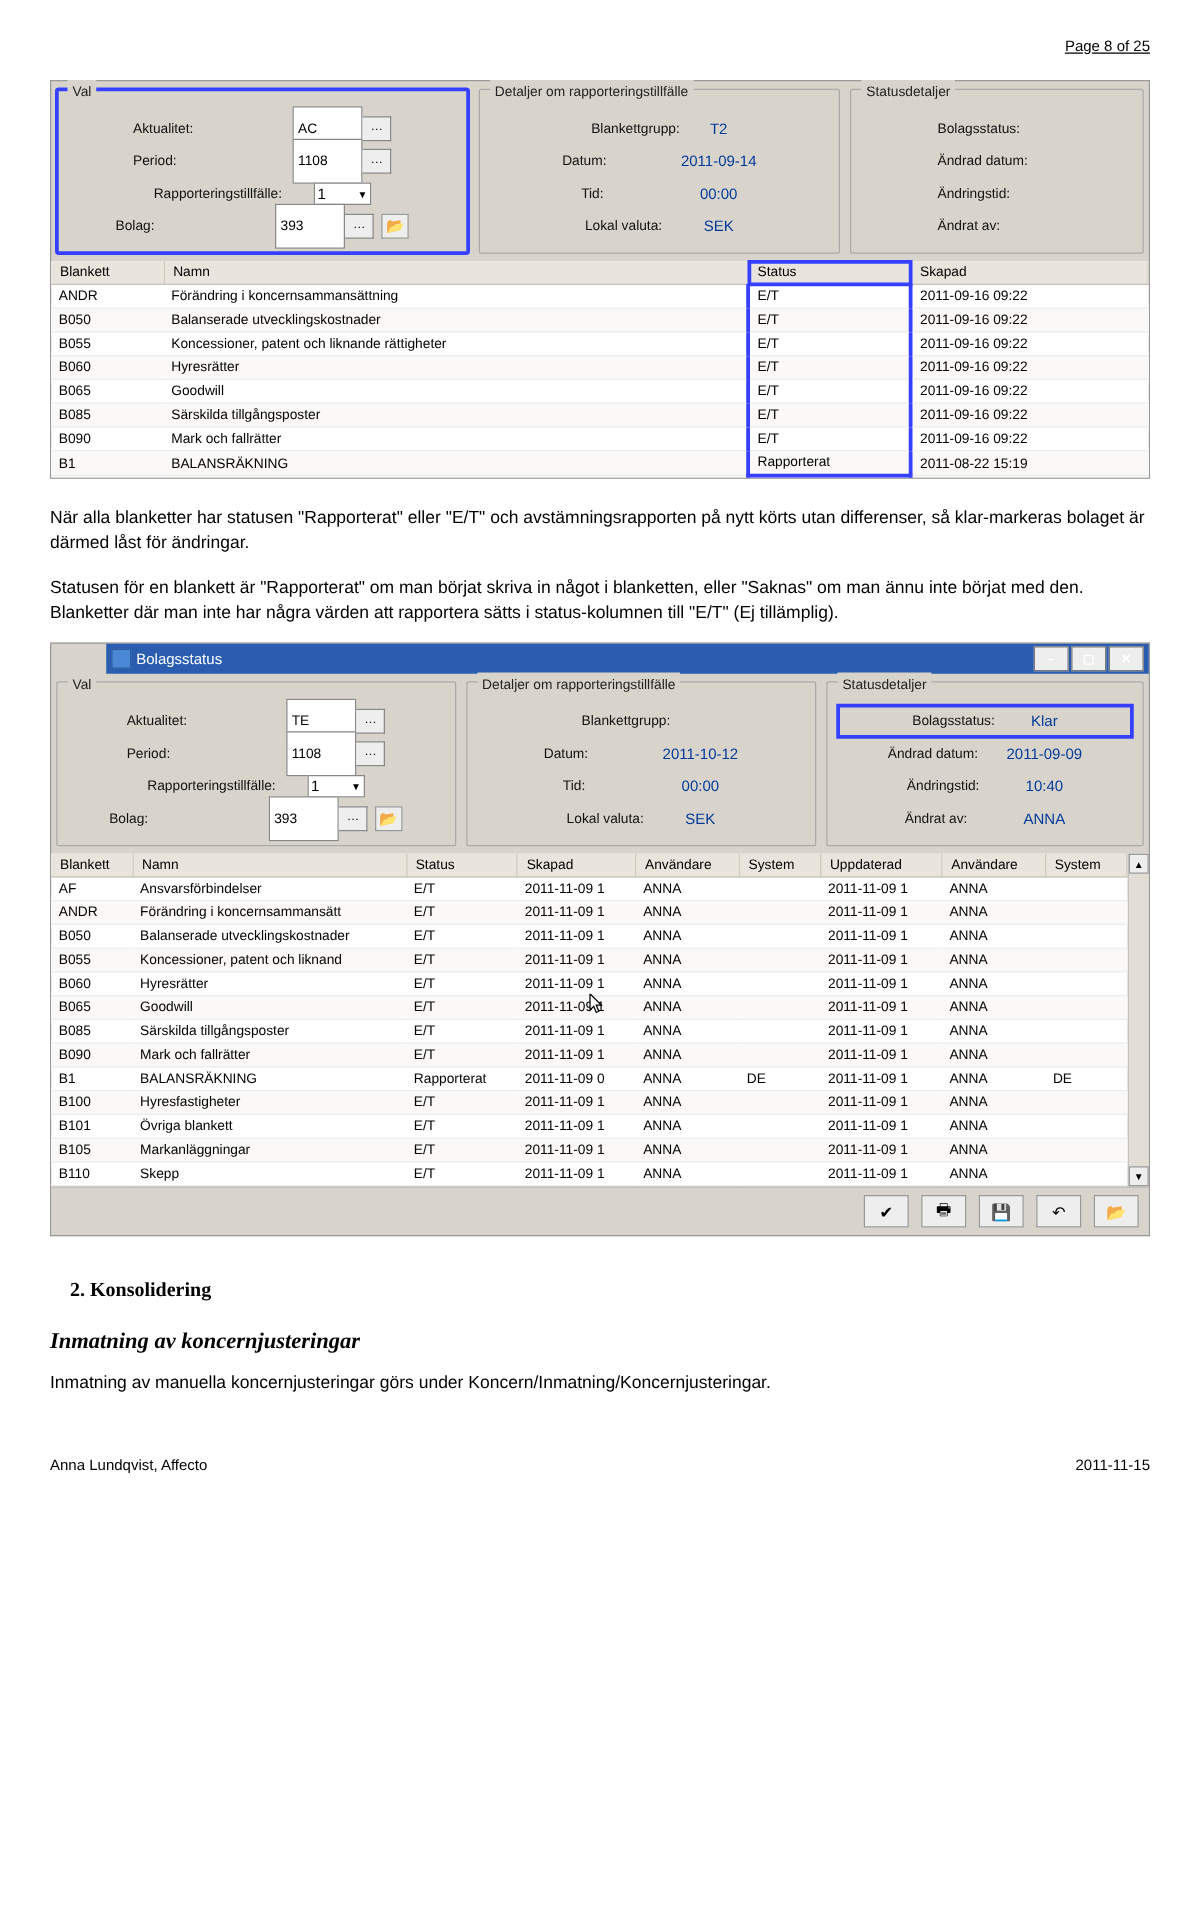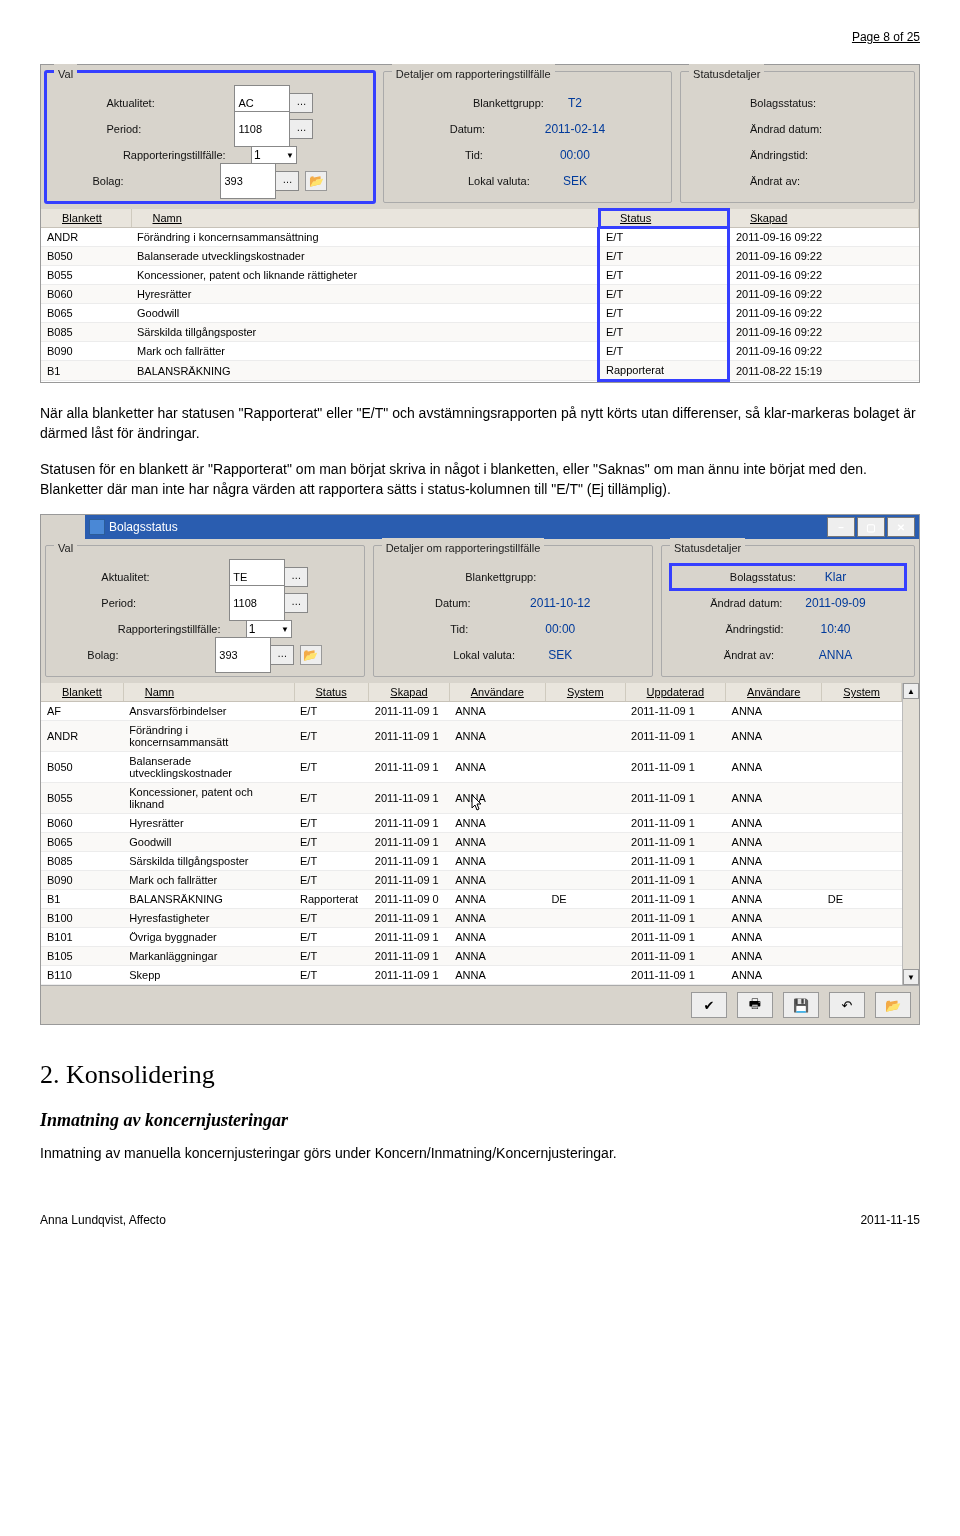--- a/index.html
+++ b/index.html
@@ -16,39 +16,39 @@
   .in { display:inline-flex; align-items:center; }
   .in input[type=text]{ width:56px; height:18px; font-size:11px; border:1px solid #888; background:#fff; padding:17px 3px; box-sizing:border-box; }
   .in .dots{ width:22px; height:18px; border:1px solid #888; border-left:none; background:#eee; font-size:10px; text-align:center; line-height:16px; cursor:pointer; }
   .dd { width:46px; height:18px; border:1px solid #888; background:#fff; display:inline-flex; align-items:center; padding:0 2px; justify-content:space-between; box-sizing:border-box; }
   .dd .arr{ font-size:8px; }
   .icon-btn { width:22px; height:20px; border:1px solid #999; background:#eee; display:inline-flex; align-items:center; justify-content:center; margin-left:6px; font-size:12px; box-sizing:border-box; }
   .hiblue { outline:3px solid #353fff; outline-offset:-2px; }
 
   .grid { background:#fff; }
   .grid table { border-collapse:collapse; width:100%; font-size:11px; }
-  .grid th { background:#e9e5dd; text-align:left; font-weight:normal; padding:3px 21px; border-bottom:1px solid #c7c2b8; border-right:1px solid #cfcabe;text-decoration:underline; }
+  .grid th { background:#e9e5dd; text-align:left; font-weight:normal; padding:3px 7px; border-bottom:1px solid #c7c2b8; border-right:1px solid #cfcabe; }
   .grid td { padding:3px 6px; border-bottom:1px solid #ececec; }
   .grid tr:nth-child(even) td { background:#faf9f7; }
 
   .win-title { background:#2a5db0; color:#fff; display:flex; align-items:center; height:24px; padding:0 4px;margin-left:44px; }
   .win-title .t { flex:1; font-size:12px; padding-left:4px; }
   .win-btns { display:flex; gap:2px; }
   .win-btn { width:26px; height:18px; background:#eee; border:1px solid #777; display:flex; align-items:center; justify-content:center; font-size:10px; font-weight:bold; }
 
   .cursor { display:inline-block; width:14px; height:16px; }
   .cursor svg { width:14px; height:16px; }
   .toolbar-bot { display:flex; justify-content:flex-end; gap:10px; padding:6px 8px; background:#d8d4cc; border-top:1px solid #aaa; }
   .tbtn { width:34px; height:24px; border:1px solid #999; background:#eee; display:flex; align-items:center; justify-content:center; font-size:13px; }
   .scroll-strip { width:16px; background:#e2ded5; border-left:1px solid #bbb; display:flex; flex-direction:column; justify-content:space-between; align-items:center; }
   .sarrow { width:14px; height:14px; background:#eee; border:1px solid #999; font-size:8px; display:flex; align-items:center; justify-content:center; }
   .gridwrap{ display:flex; }
   .gridwrap .grid{ flex:1; }
 
-  h2.section { font-family:'Times New Roman',serif; font-size:26px; font-weight:normal; margin:35px 0 20px 0; }
+  h2.section { font-family:'Times New Roman',serif; font-size:16px; font-weight:bold; margin:35px 0 20px 16px; }
   h3.sub { font-family:'Times New Roman',serif; font-size:18px; font-weight:bold; font-style:italic; margin:15px 0 12px 0; }
   .footer { display:flex; justify-content:space-between; font-size:12px; margin-top:50px; }
   .narrow .lbl { width:95px; }
 </style>
 </head>
 <body>
 
 <div class="page">
   <div class="page-header">Page 8 of 25</div>
 
@@ -89,21 +89,21 @@
       </div>
 
       <div class="fieldset narrow" style="flex:1">
         <div class="fieldset-legend">Detaljer om rapporteringstillfälle</div>
         <div class="fld-row">
             <span class="lbl">Blankettgrupp:</span>
             <span class="val">T2</span>
           </div>
         <div class="fld-row">
             <span class="lbl">Datum:</span>
-            <span class="val">2011-02-14</span>
+            <span class="val">2011-09-14</span>
           </div>
         <div class="fld-row">
             <span class="lbl">Tid:</span>
             <span class="val">00:00</span>
           </div>
         <div class="fld-row">
             <span class="lbl">Lokal valuta:</span>
             <span class="val">SEK</span>
           </div>
       </div>
@@ -412,21 +412,21 @@
                 <td>E/T</td>
                 <td>2011-11-09 1</td>
                 <td>ANNA</td>
                 <td></td>
                 <td>2011-11-09 1</td>
                 <td>ANNA</td>
                 <td></td>
               </tr>
               <tr>
                 <td>B101</td>
-                <td>Övriga byggnader</td>
+                <td>Övriga blankett</td>
                 <td>E/T</td>
                 <td>2011-11-09 1</td>
                 <td>ANNA</td>
                 <td></td>
                 <td>2011-11-09 1</td>
                 <td>ANNA</td>
                 <td></td>
               </tr>
               <tr>
                 <td>B105</td>

